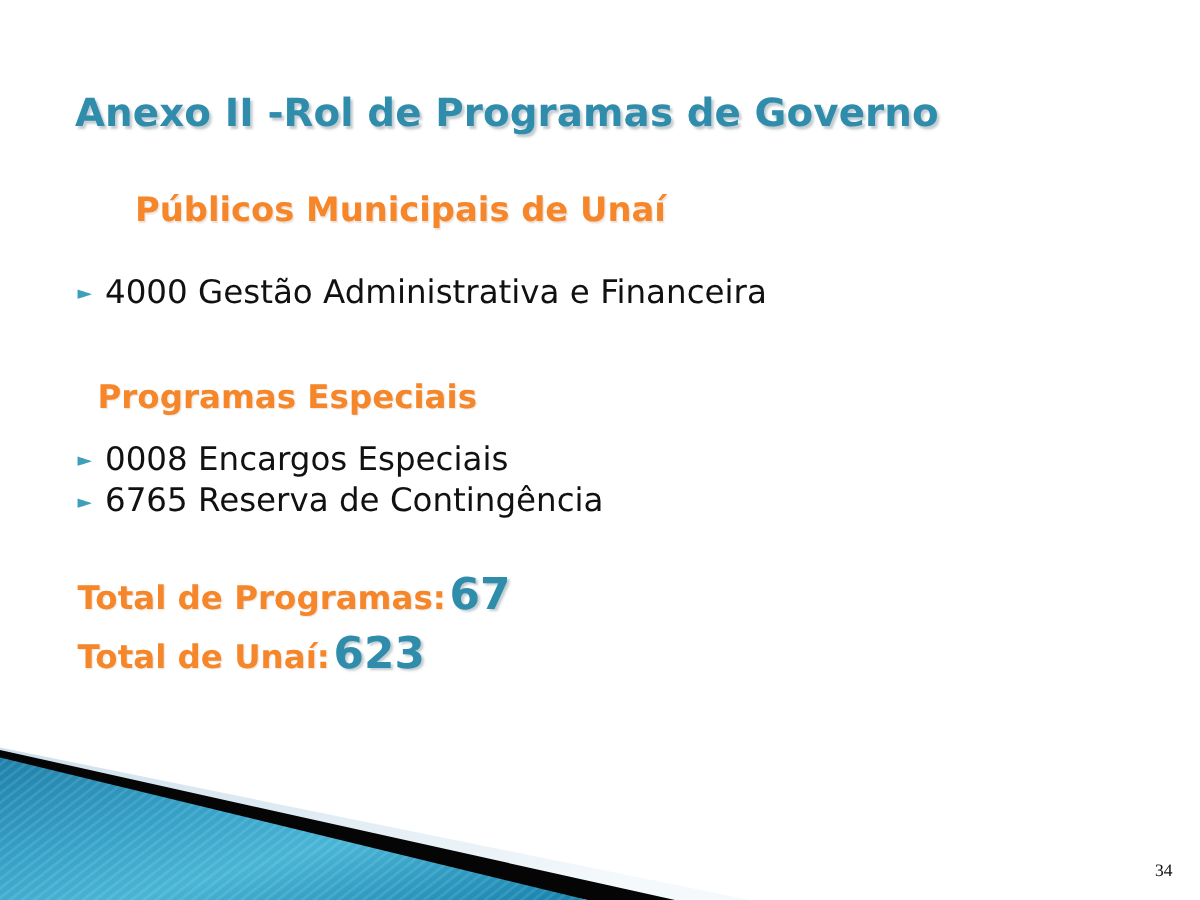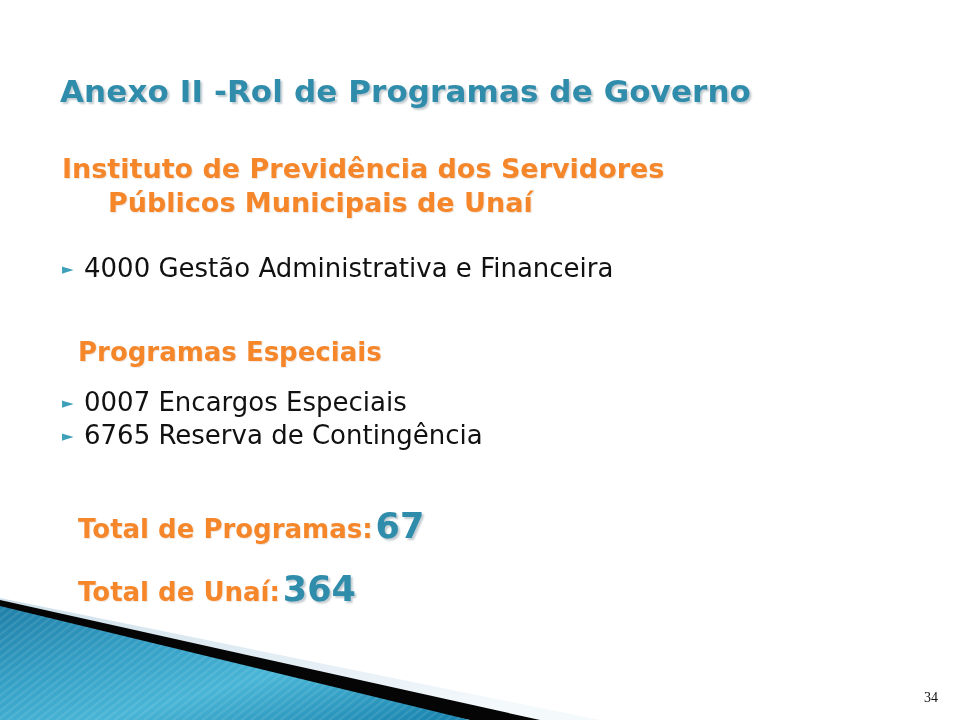--- a/index.html
+++ b/index.html
@@ -108,21 +108,21 @@
     margin: 16px;
     padding-left: 0;
     text-shadow: 1px 1px 1px rgba(200,170,150,0.30);
   }
 
   .total-row {
     font-size: 26px;
     font-weight: bold;
     color: #f5862a;
     line-height: 1.34;
-    margin: 16px;
+    margin: 0;
     white-space: nowrap;
     text-shadow: 1px 1px 1px rgba(200,170,150,0.30);
   }
   .total-row .big-num {
     color: #2f8cab;
     font-size: 35px;
     font-weight: bold;
     text-shadow: 2px 2px 2px rgba(120,140,150,0.45);
     margin-left: 3px;
   }
@@ -141,53 +141,52 @@
 </head>
 <body>
 
 <div class="slide">
 
   <div class="title">Anexo II -Rol de Programas de Governo</div>
 
   <div class="body-block">
 
     <div class="subtitle">
-      <span>Instituto de Previdência dos Servidores</span>
       <span class="line2">Públicos Municipais de Unaí</span>
     </div>
 
     <div class="spacer-md"></div>
 
     <div class="bullet-row">
       <span class="bullet-mark">►</span>
       <span class="bullet-text">4000 Gestão Administrativa e Financeira</span>
     </div>
 
     <div class="spacer-lg"></div>
 
     <div class="section-head">Programas Especiais</div>
 
     <div class="bullet-row">
       <span class="bullet-mark">►</span>
-      <span class="bullet-text">0007 Encargos Especiais</span>
+      <span class="bullet-text">0008 Encargos Especiais</span>
     </div>
 
     <div class="bullet-row">
       <span class="bullet-mark">►</span>
       <span class="bullet-text">6765 Reserva de Contingência</span>
     </div>
 
     <div class="spacer-lg"></div>
 
     <div class="total-row">
       <span>Total de Programas:</span><span class="big-num">67</span>
     </div>
 
     <div class="total-row">
-      <span>Total de Unaí:</span><span class="big-num">364</span>
+      <span>Total de Unaí:</span><span class="big-num">623</span>
     </div>
 
   </div>
 
   <div class="deco">
     <svg viewBox="0 0 960 140" preserveAspectRatio="none" aria-hidden="true">
       <defs>
         <linearGradient id="tealGrad" x1="0" y1="0" x2="1" y2="0.9">
           <stop offset="0%" stop-color="#1f7fa8"></stop>
           <stop offset="35%" stop-color="#35a0c6"></stop>

